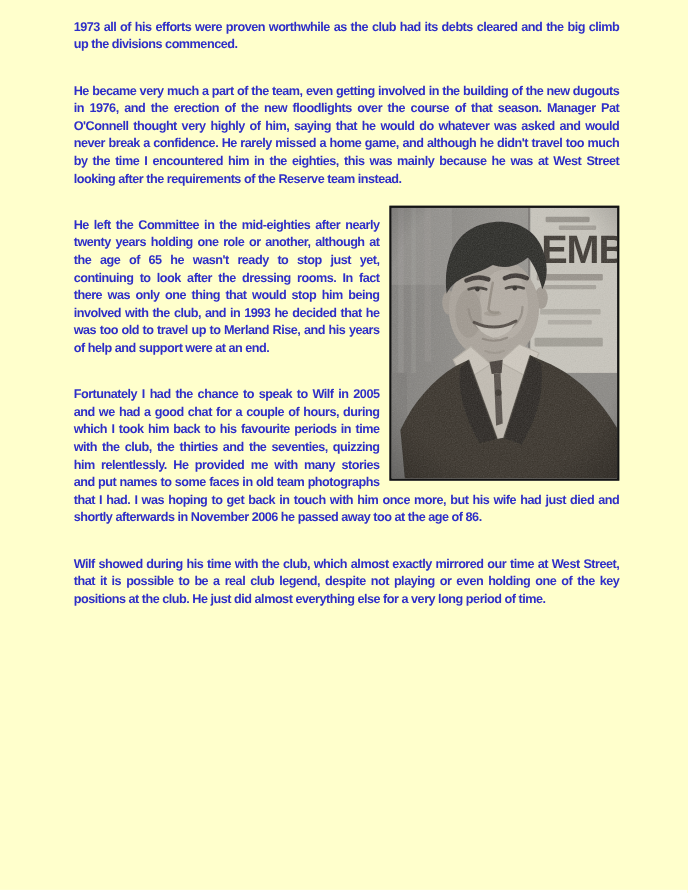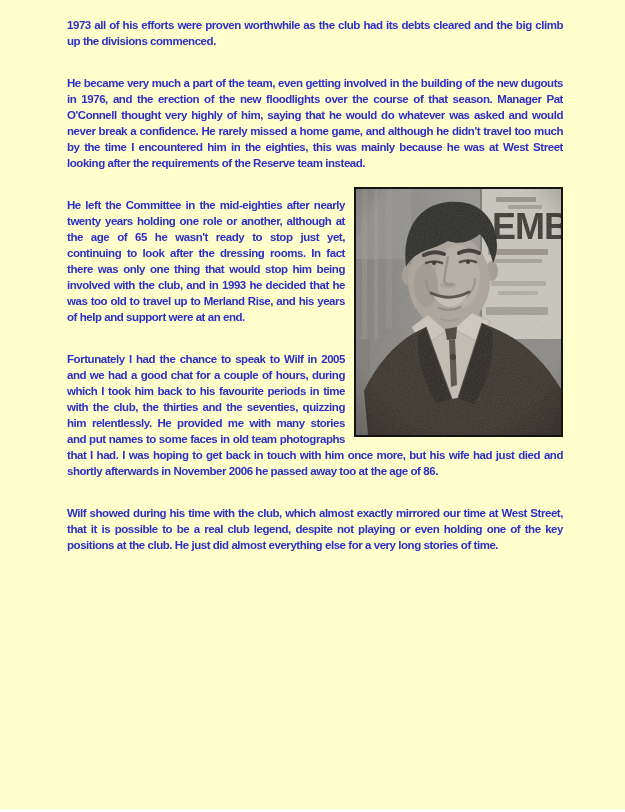--- a/index.html
+++ b/index.html
@@ -162,17 +162,17 @@
 
       <rect x="0" y="0" width="205" height="246" filter="url(#grain)" opacity="0.2"></rect>
       <rect x="0" y="0" width="205" height="246" fill="url(#vig)"></rect>
     </svg>
   </div>
 
   <p class="para">He left the Committee in the mid-eighties after nearly twenty years holding one role or another, although at the age of 65 he wasn't ready to stop just yet, continuing to look after the dressing rooms. In fact there was only one thing that would stop him being involved with the club, and in 1993 he decided that he was too old to travel up to Merland Rise, and his years of help and support were at an end.</p>
 
   <p class="para">Fortunately I had the chance to speak to Wilf in 2005 and we had a good chat for a couple of hours, during which I took him back to his favourite periods in time with the club, the thirties and the seventies, quizzing him relentlessly. He provided me with many stories and put names to some faces in old team photographs that I had. I was hoping to get back in touch with him once more, but his wife had just died and shortly afterwards in November 2006 he passed away too at the age of 86.</p>
 
-  <p class="para">Wilf showed during his time with the club, which almost exactly mirrored our time at West Street, that it is possible to be a real club legend, despite not playing or even holding one of the key positions at the club. He just did almost everything else for a very long stories of time.</p>
+  <p class="para">Wilf showed during his time with the club, which almost exactly mirrored our time at West Street, that it is possible to be a real club legend, despite not playing or even holding one of the key positions at the club. He just did almost everything else for a very long period of time.</p>
 
 </div>
 
 <div class="bottom-edge"></div>
 
 </body></html>

